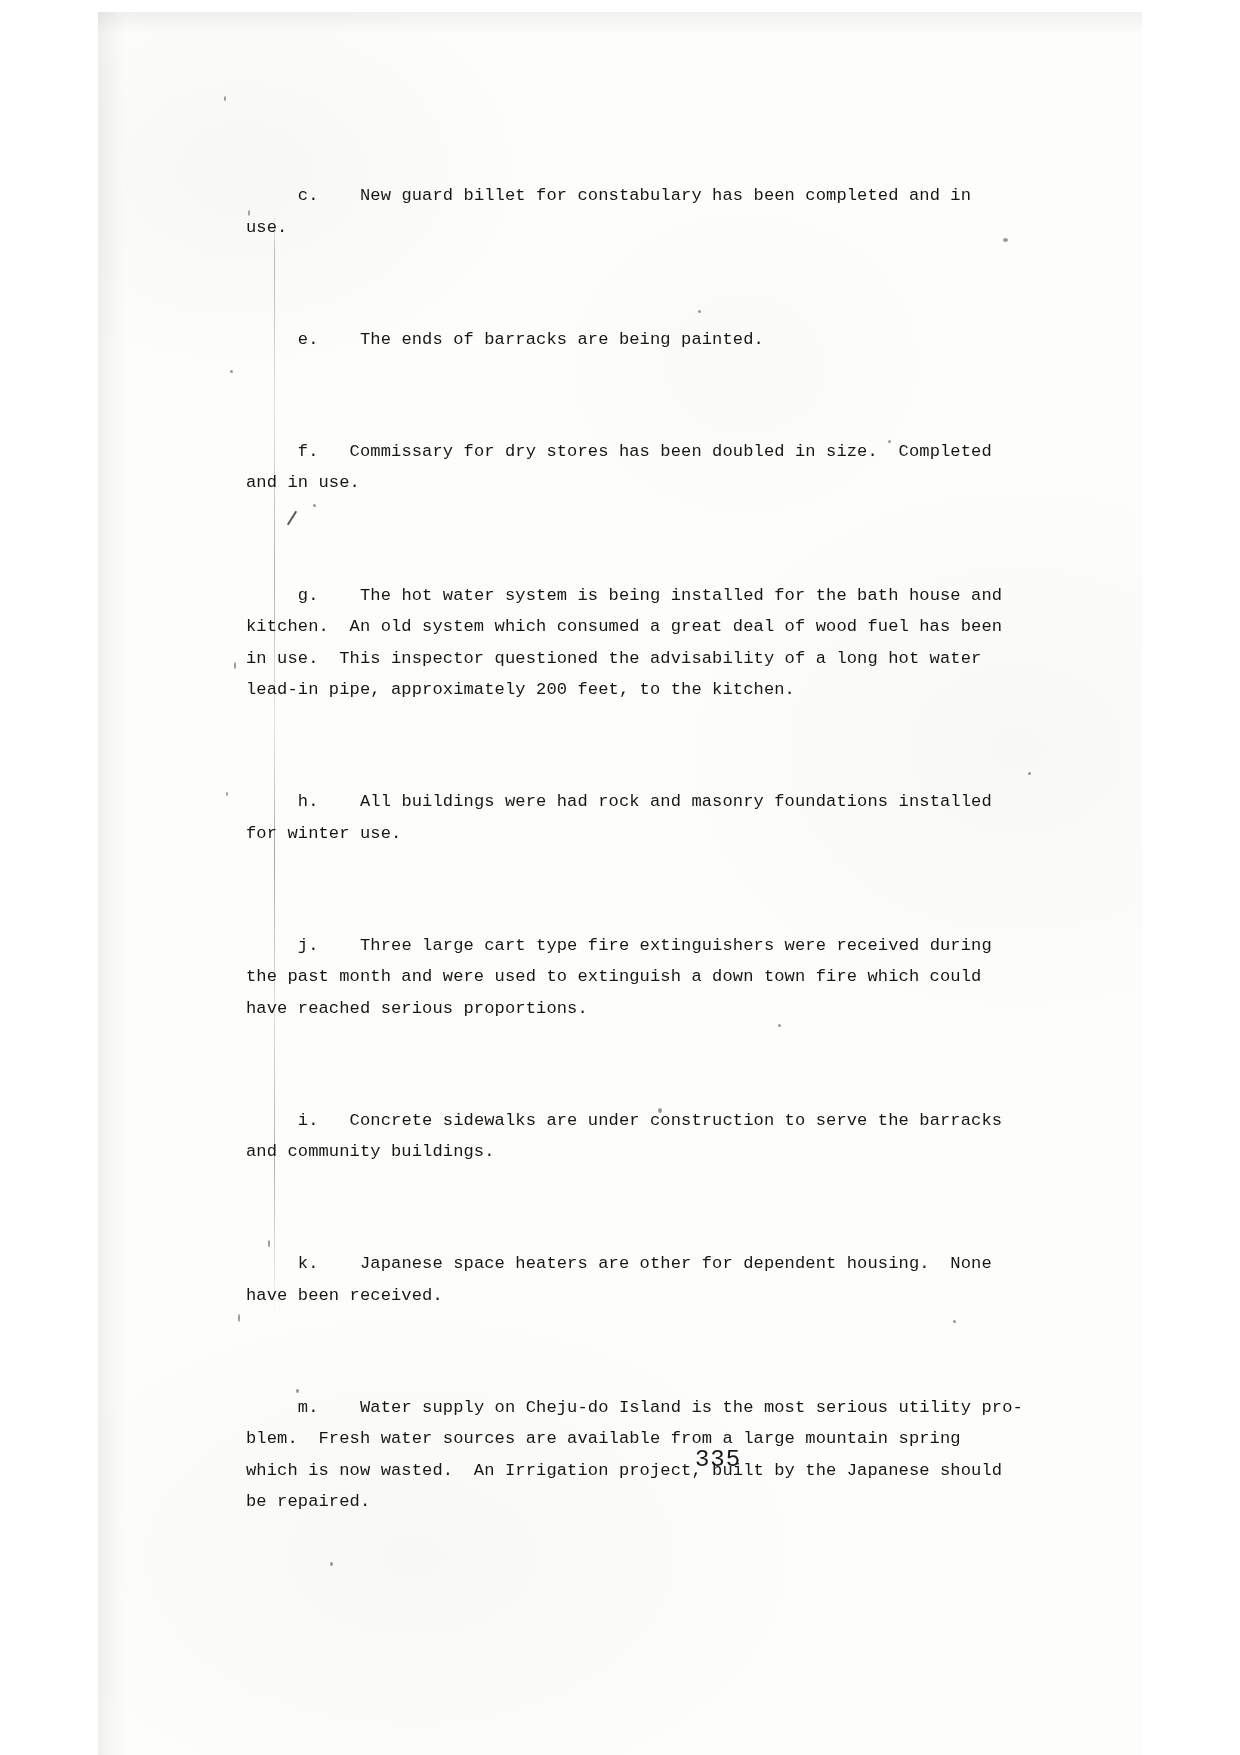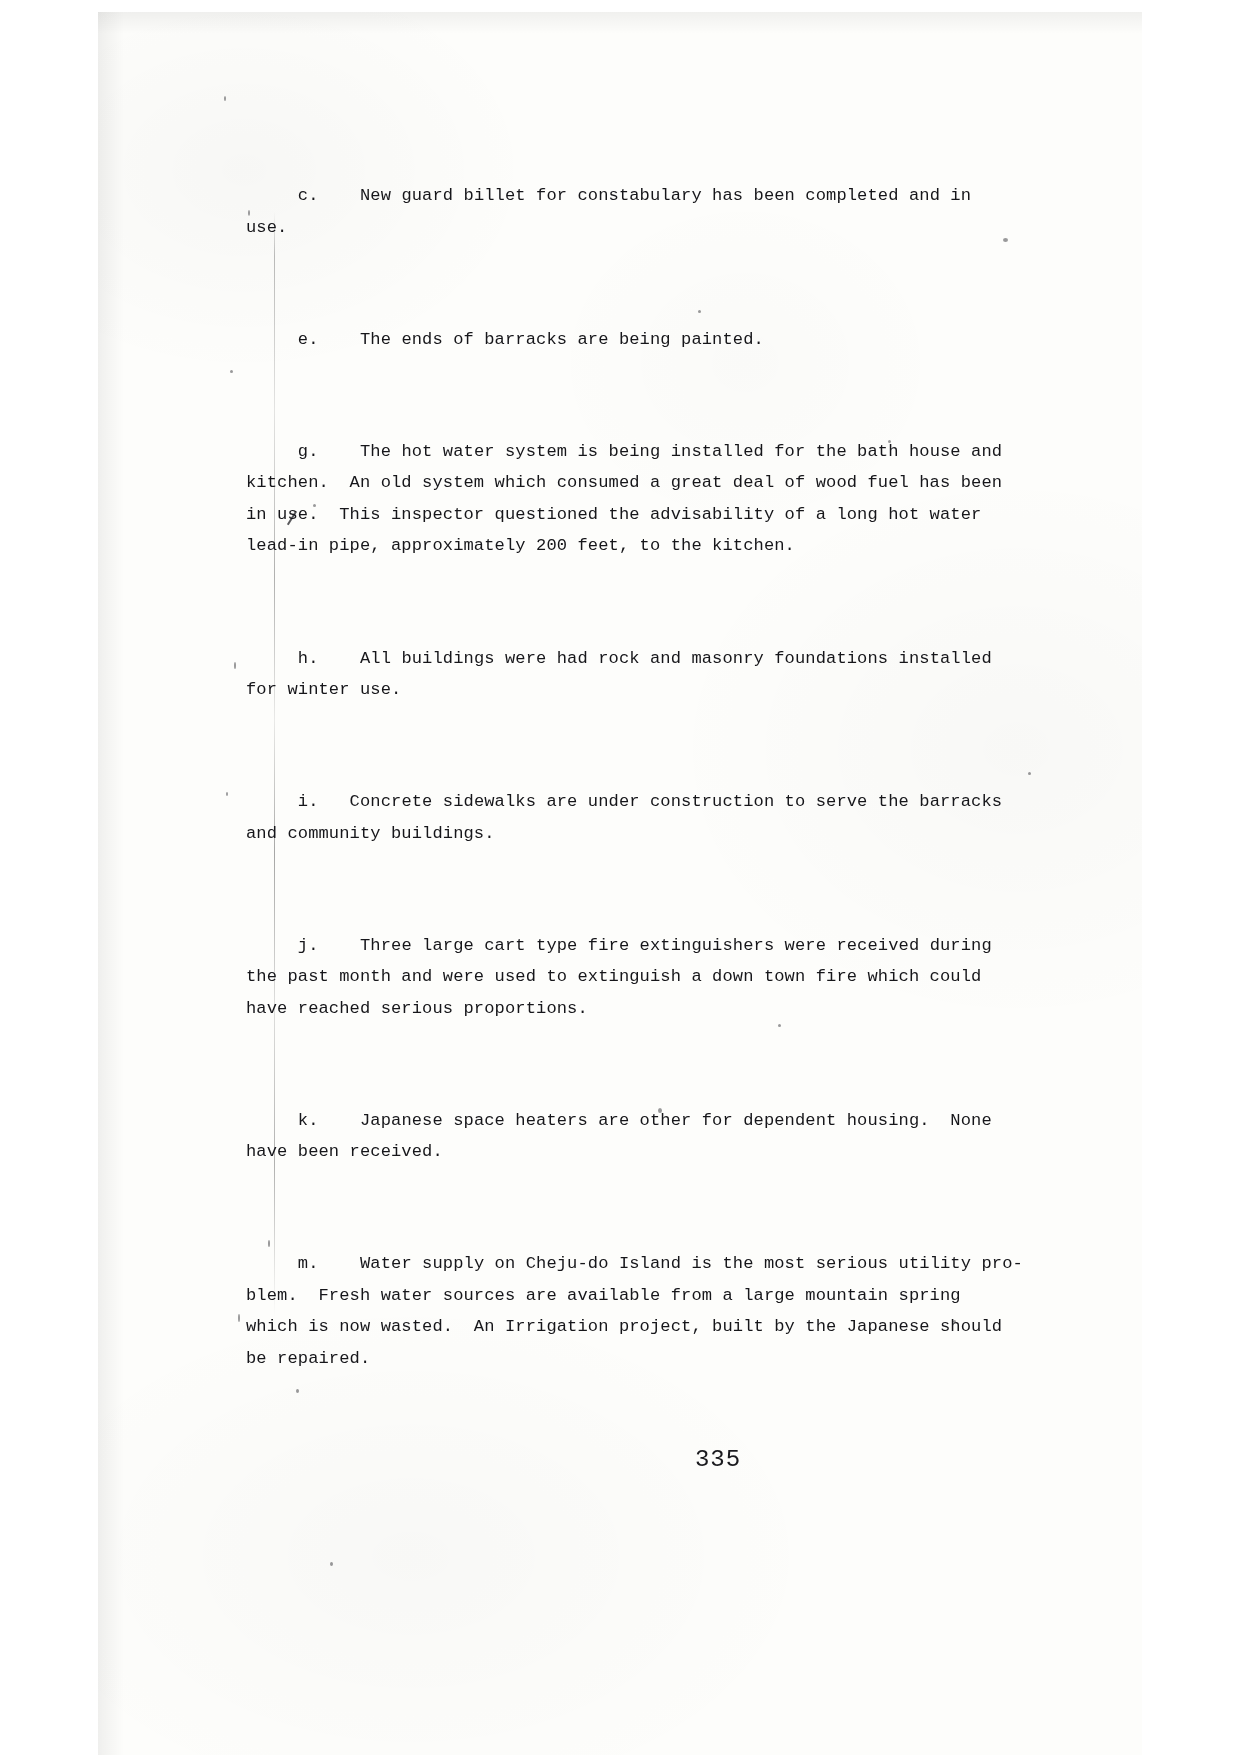--- a/index.html
+++ b/index.html
@@ -138,31 +138,33 @@
   <div class="speck" style="left:140px;  top:1302px; width:2px; height:8px;"></div>
   <div class="speck" style="left:198px;  top:1377px; width:3px; height:4px;"></div>
   <div class="speck" style="left:855px;  top:1308px; width:3px; height:3px;"></div>
   <div class="speck" style="left:232px;  top:1550px; width:3px; height:4px;"></div>
 
   <div class="doc">
 
     <p class="para">     c.    New guard billet for constabulary has been completed and in
 use.</p>
     <p class="para">     e.    The ends of barracks are being painted.</p>
+    <p class="para">     f.   Commissary for dry stores has been doubled in size.  Completed
+and in use.</p>
     <p class="para">     g.    The hot water system is being installed for the bath house and
 kitchen.  An old system which consumed a great deal of wood fuel has been
 in use.  This inspector questioned the advisability of a long hot water
 lead-in pipe, approximately 200 feet, to the kitchen.</p>
     <p class="para">     h.    All buildings were had rock and masonry foundations installed
 for winter use.</p>
-    <p class="para">     i.   Concrete sidewalks are under construction to serve the barracks
-and community buildings.</p>
     <p class="para">     j.    Three large cart type fire extinguishers were received during
 the past month and were used to extinguish a down town fire which could
 have reached serious proportions.</p>
+    <p class="para">     i.   Concrete sidewalks are under construction to serve the barracks
+and community buildings.</p>
     <p class="para">     k.    Japanese space heaters are other for dependent housing.  None
 have been received.</p>
     <p class="para gap-lg">     m.    Water supply on Cheju-do Island is the most serious utility pro-
 blem.  Fresh water sources are available from a large mountain spring
 which is now wasted.  An Irrigation project, built by the Japanese should
 be repaired.</p>
 
     
 
     

